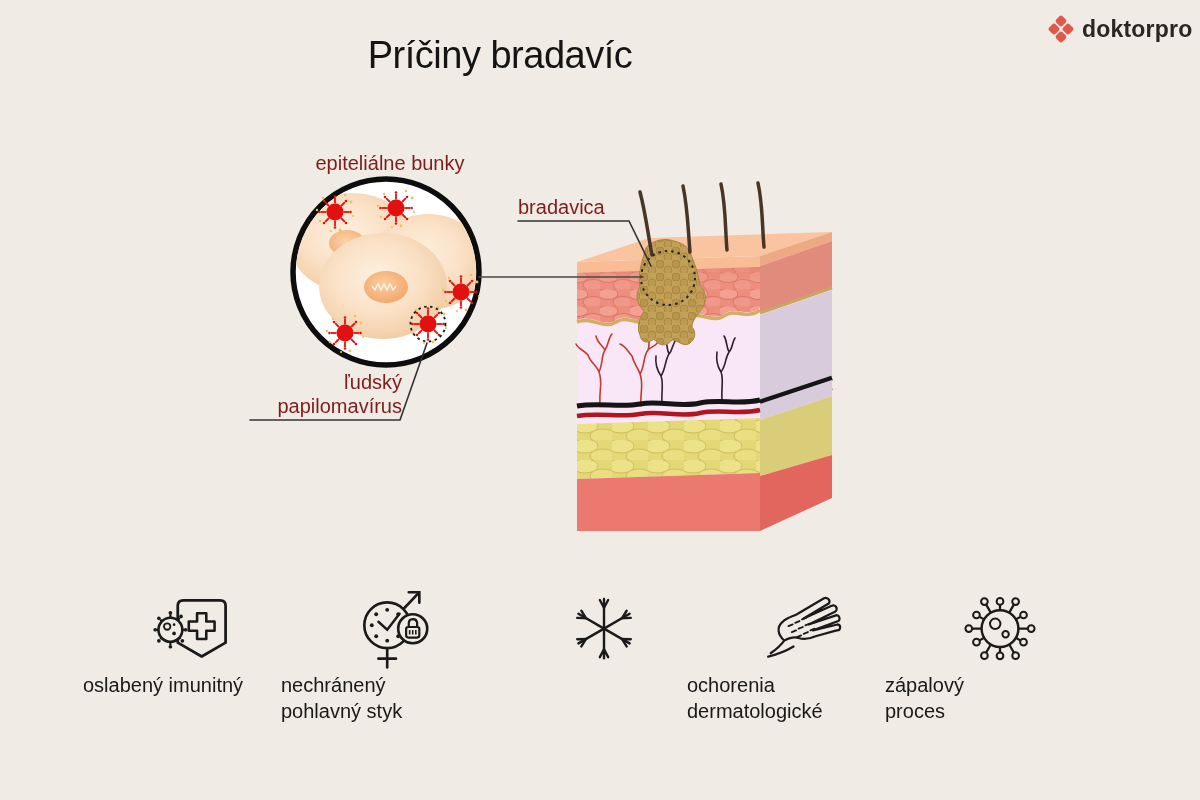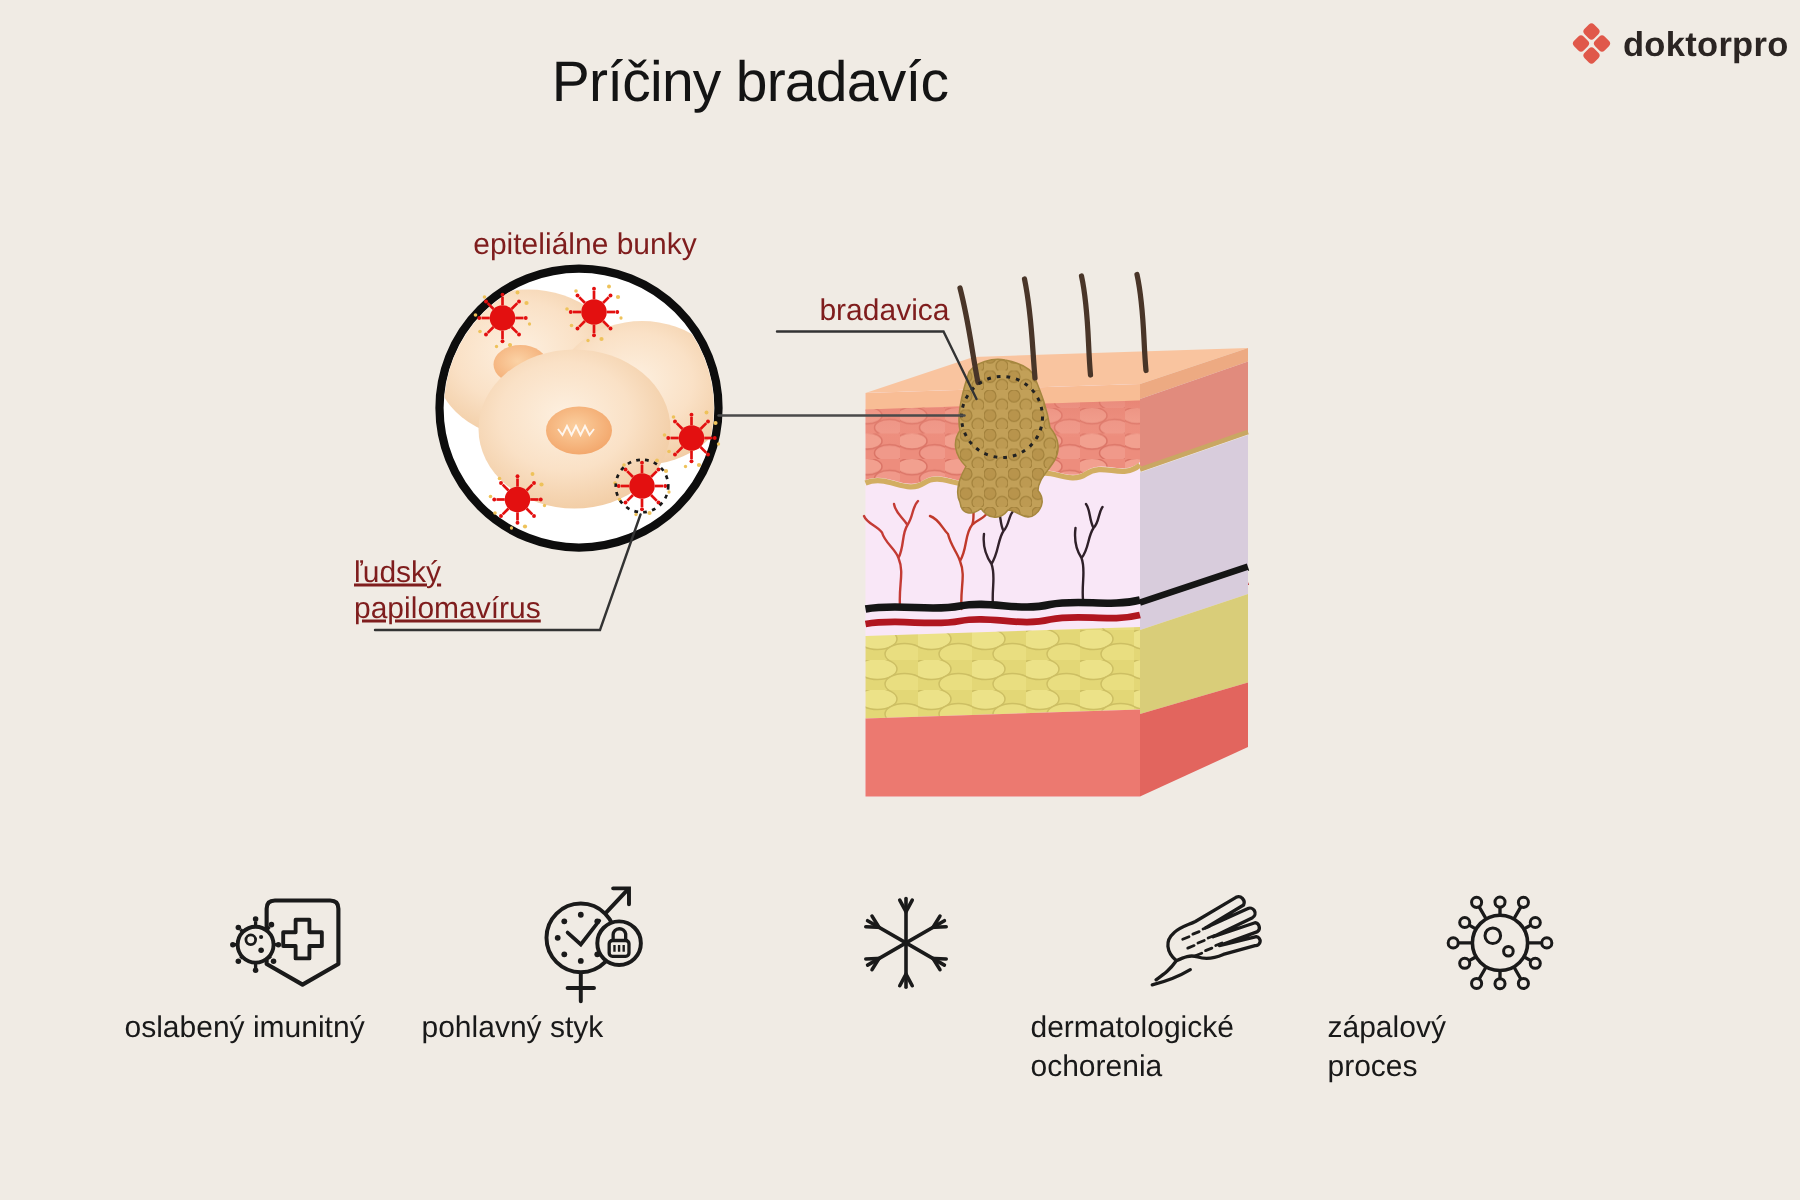--- a/index.html
+++ b/index.html
@@ -11,22 +11,22 @@
   }
   .abs{position:absolute;}
   .page-title{
     top:34px;left:0;width:1000px;text-align:center;
     font-size:38px;font-weight:400;letter-spacing:-0.5px;color:#141414;
   }
   .logo{top:14px;left:1048px;display:flex;align-items:center;gap:8px;}
   .logo-text{font-size:23px;font-weight:700;color:#2b2523;letter-spacing:0.2px;}
   .diagram-label{font-size:20px;color:#7f1d1d;}
   .lbl-cells{top:152px;left:280px;width:220px;text-align:center;}
-  .lbl-wart{top:196px;left:518px;width:115px;text-align:right;}
-  .lbl-hpv{top:370px;left:236px;width:166px;text-align:left;line-height:24px;text-decoration:underline;}
+  .lbl-wart{top:196px;left:518px;width:115px;text-align:left;}
+  .lbl-hpv{top:370px;left:236px;width:166px;text-align:right;line-height:24px;}
   .cause{position:absolute;top:583px;width:230px;text-align:left;}
   .cause .icon-box{height:88px;display:flex;align-items:center;justify-content:center;}
   .cause .cause-label{font-size:20px;line-height:24px;color:#191919;margin-top:2px;}
   svg{display:block;}
 </style>
 </head>
 <body>
 
 <div class="abs page-title">Príčiny bradavíc</div>
 
@@ -261,20 +261,21 @@
       <circle cx="69" cy="52" r="16.5" fill="#f0ebe4" stroke="#1a1a1a" stroke-width="3"></circle>
       <g fill="none" stroke="#1a1a1a" stroke-width="2.5">
         <rect x="61.5" y="50" width="15" height="12" rx="2.5"></rect>
         <path d="M64.5,50 V45.5 A4.8,4.8 0 0 1 74,45 V50"></path>
         <line x1="65.5" y1="53.5" x2="65.5" y2="58.5" stroke-width="1.8"></line>
         <line x1="69" y1="53.5" x2="69" y2="58.5" stroke-width="1.8"></line>
         <line x1="72.5" y1="53.5" x2="72.5" y2="58.5" stroke-width="1.8"></line>
       </g>
     </svg>
   </div>
+  <div class="cause-label">nechránený</div>
   <div class="cause-label">pohlavný styk</div>
 </div>
 
 <div class="cause" style="left:489px">
   <div class="icon-box">
     <svg width="72" height="74" viewBox="0 0 90 92">
       <g fill="none" stroke="#1a1a1a" stroke-width="3" stroke-linecap="round">
         <line x1="45" y1="48" x2="45" y2="11"></line>
         <path d="M50.2,12.3 L45,22 L39.8,12.3"></path>
         <line x1="45" y1="48" x2="45" y2="85"></line>
@@ -311,22 +312,22 @@
         <line x1="50" y1="30" x2="55" y2="28"></line>
           <line x1="38" y1="45" x2="43" y2="43"></line>
         <line x1="46" y1="41" x2="51" y2="39"></line>
           <line x1="54" y1="37" x2="59" y2="35"></line>
         <line x1="44" y1="51" x2="49" y2="49"></line>
           <line x1="52" y1="47" x2="57" y2="45"></line>
         <line x1="60" y1="43" x2="65" y2="41"></line>
       </g>
     </svg>
   </div>
+  <div class="cause-label">ochorenia</div>
   <div class="cause-label">dermatologické</div>
-  <div class="cause-label">ochorenia</div>
 </div>
 
 <div class="cause" style="left:885px">
   <div class="icon-box">
     <svg width="80" height="80" viewBox="0 0 100 100">
       <g fill="none" stroke="#1a1a1a" stroke-width="2.8" stroke-linecap="round">
         <line x1="73" y1="52" x2="85" y2="52"></line>
           <line x1="69.9" y1="40.5" x2="76" y2="37"></line>
         <line x1="61.5" y1="32.1" x2="67.5" y2="21.7"></line>
           <line x1="50" y1="29" x2="50" y2="22"></line>

